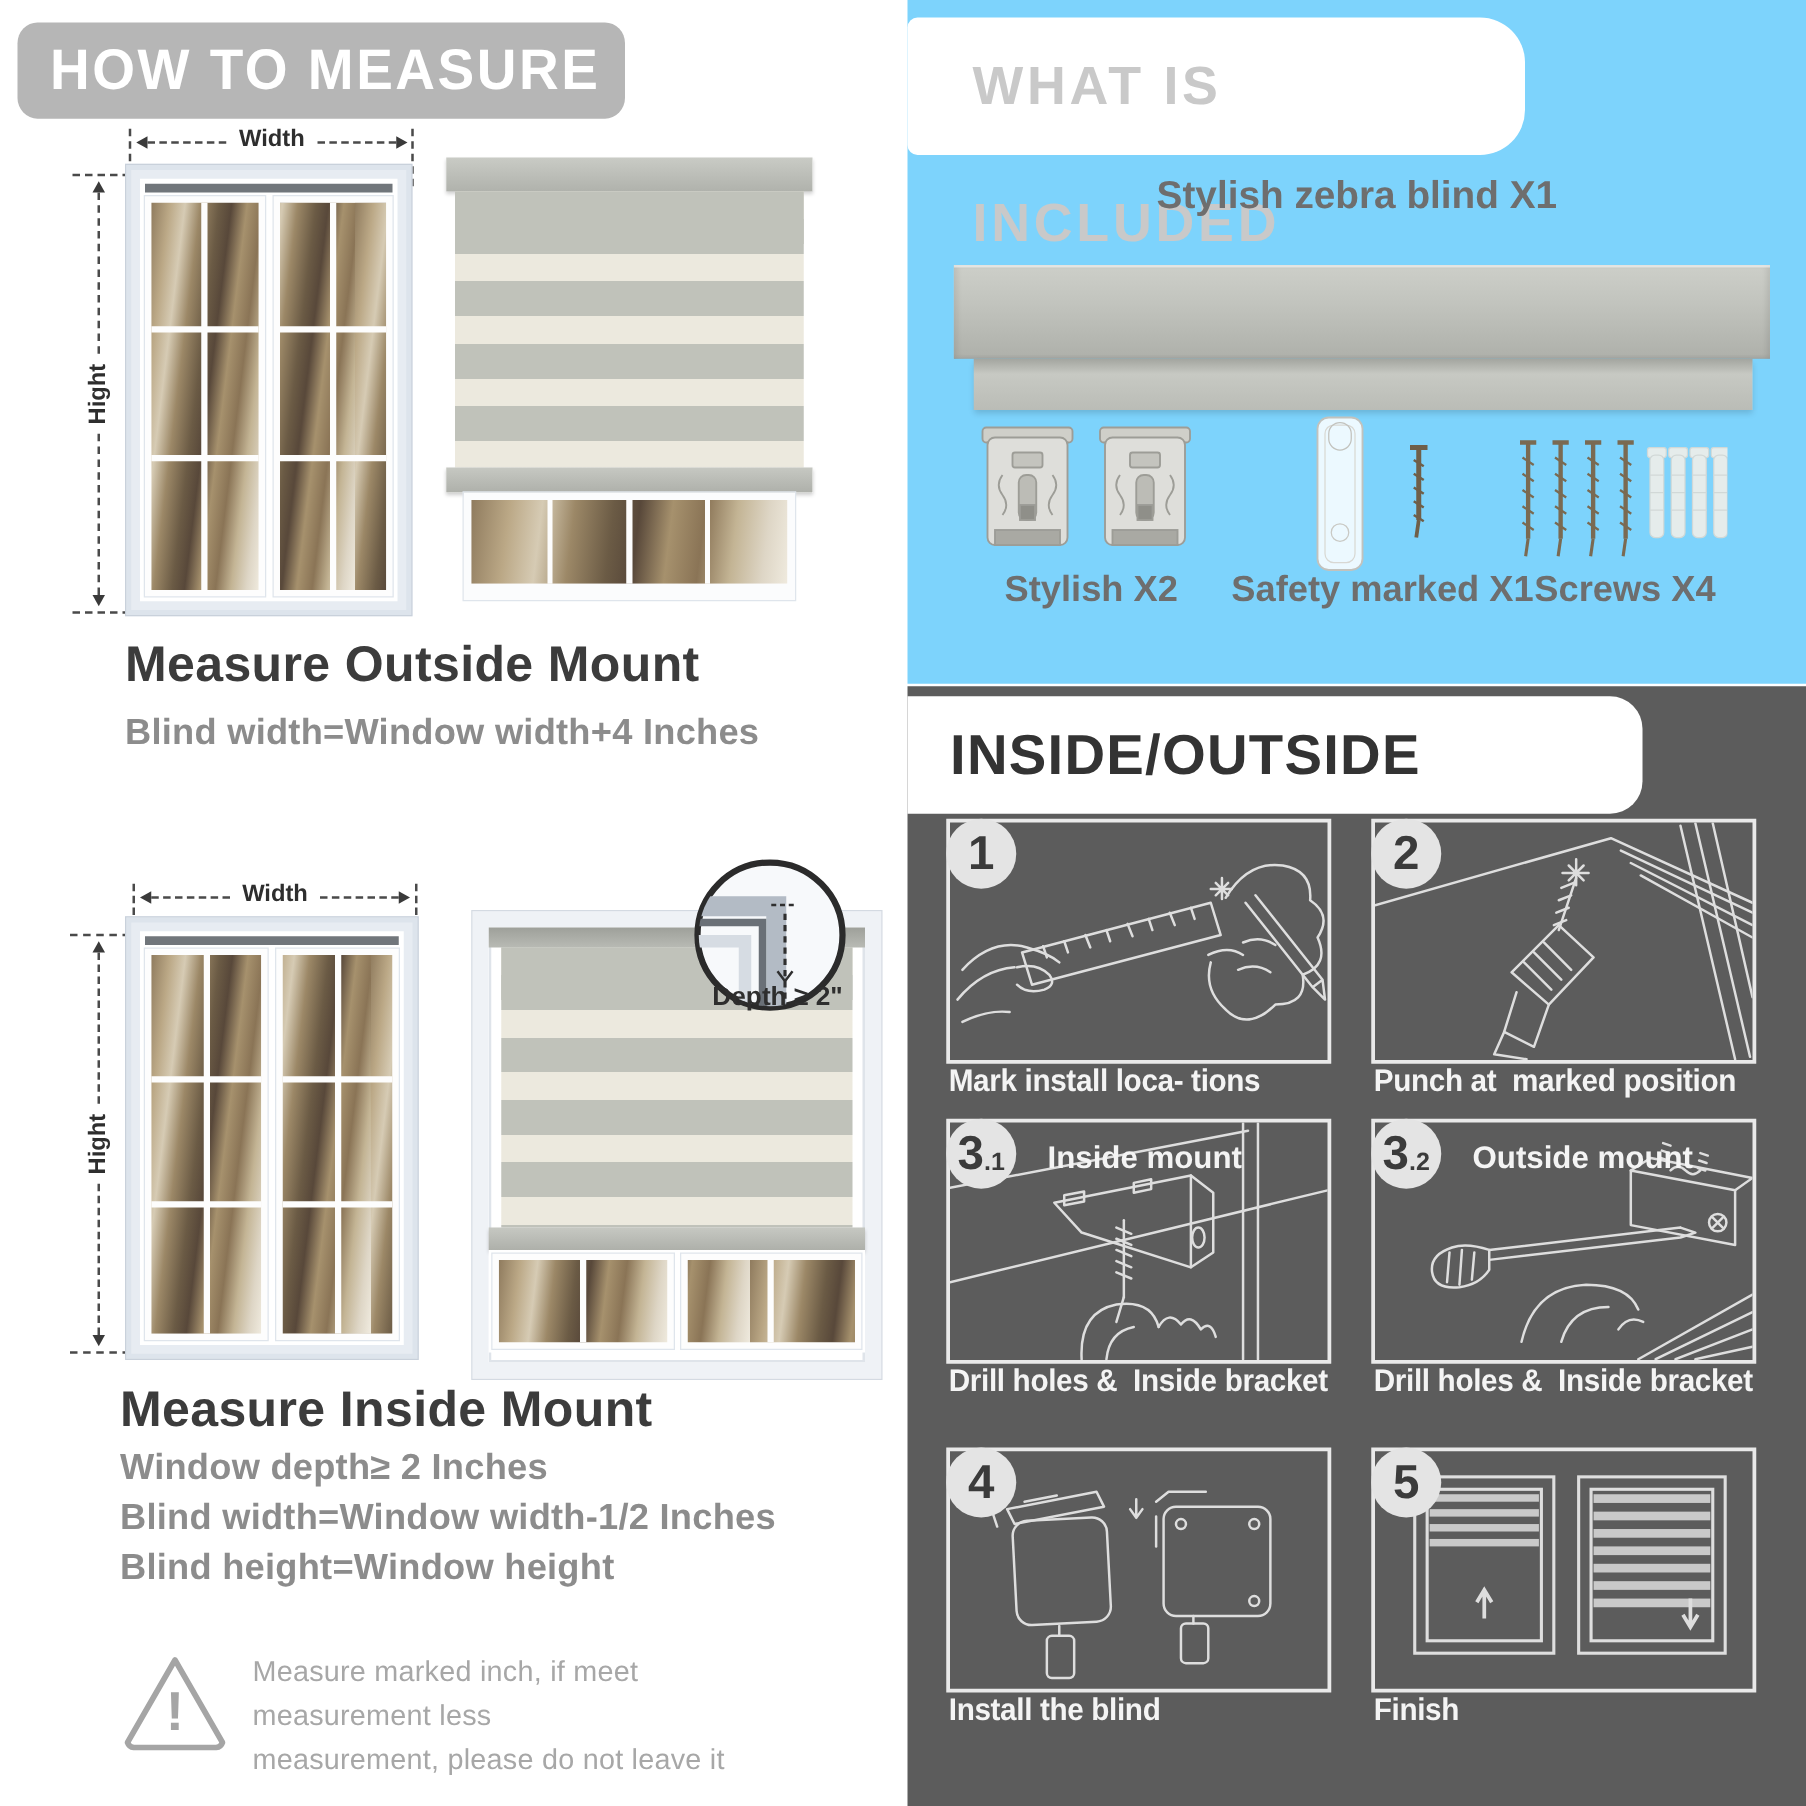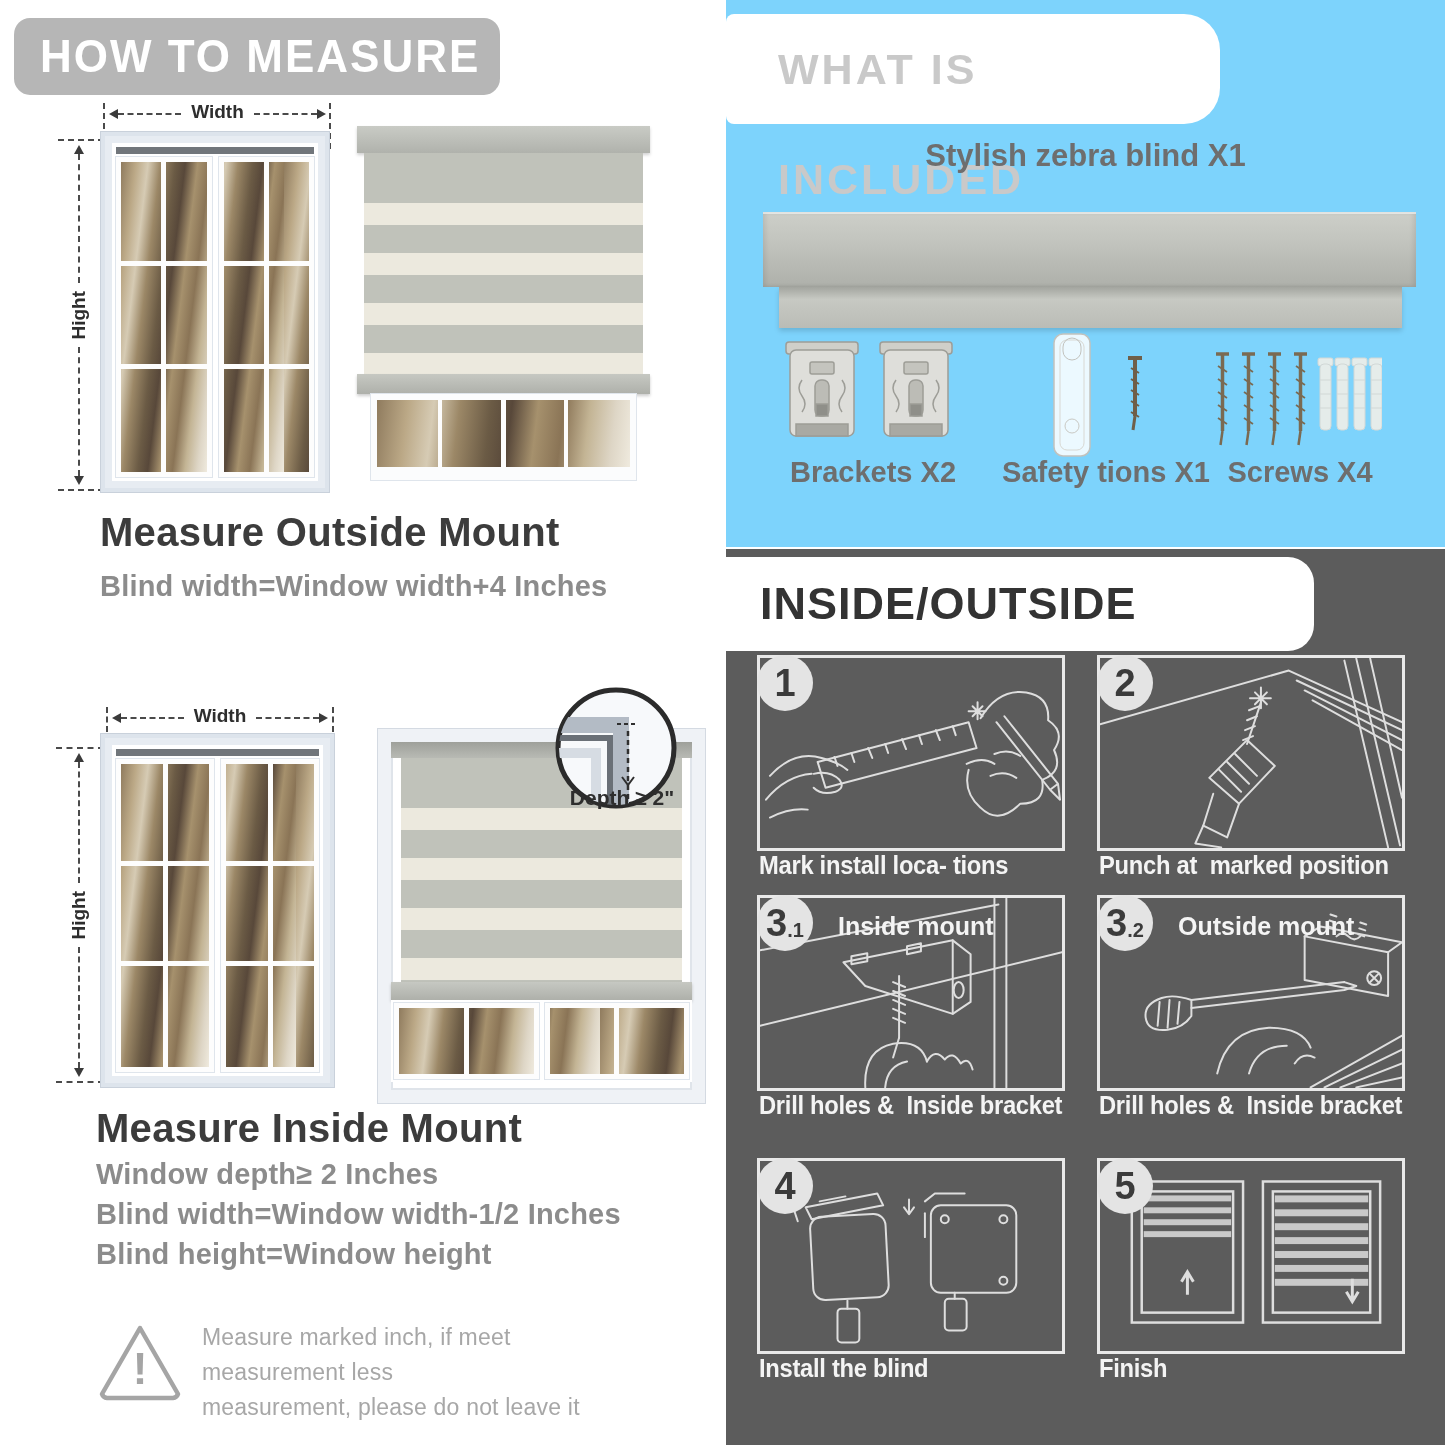--- a/index.html
+++ b/index.html
@@ -298,22 +298,22 @@
             <path d="M110 36 h11 M110 50 h11 M110 64 h11" fill="none"></path>
           </g>
         <g transform="translate(51,0)">
             <rect x="108" y="14" width="15" height="8" rx="2"></rect>
             <rect x="110" y="20" width="11" height="66" rx="4"></rect>
             <path d="M110 36 h11 M110 50 h11 M110 64 h11" fill="none"></path>
           </g>
       </g>
     </svg>
 
-    <div class="abs item-caption" style="left:52px;top:456px;width:190px;">Brackets X2</div>
-    <div class="abs item-caption" style="left:258px;top:456px;width:244px;">Safety tions X1</div>
+    <div class="abs item-caption" style="left:52px;top:456px;width:190px;">Stylish X2</div>
+    <div class="abs item-caption" style="left:258px;top:456px;width:244px;">Safety marked X1</div>
     <div class="abs item-caption" style="left:494px;top:456px;width:160px;">Screws X4</div>
   </div>
 
   <div class="abs mount-section">
     <div class="abs mount-header">INSIDE/OUTSIDE MOUNT</div>
 
     <div class="abs panel" style="left:31px;top:106px;">
       <svg width="302" height="190" viewBox="0 0 304 190">
         <g fill="none" stroke="#dedede" stroke-width="2" stroke-linecap="round" stroke-linejoin="round">
           <path d="M58 104 L210 64 L218 90 L66 130 Z"></path>

